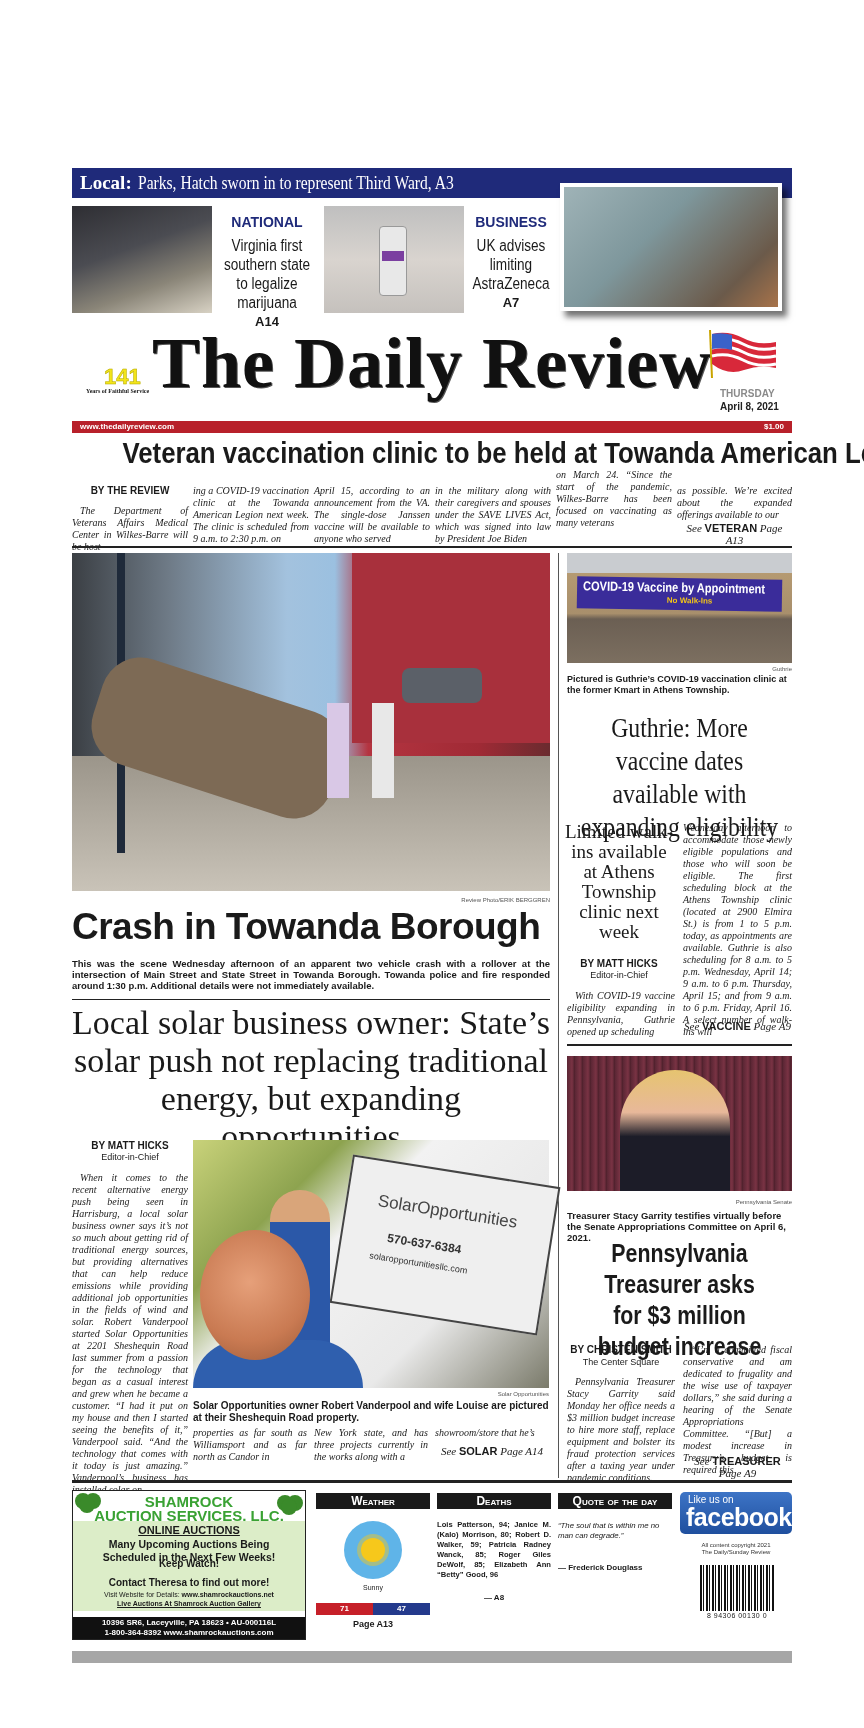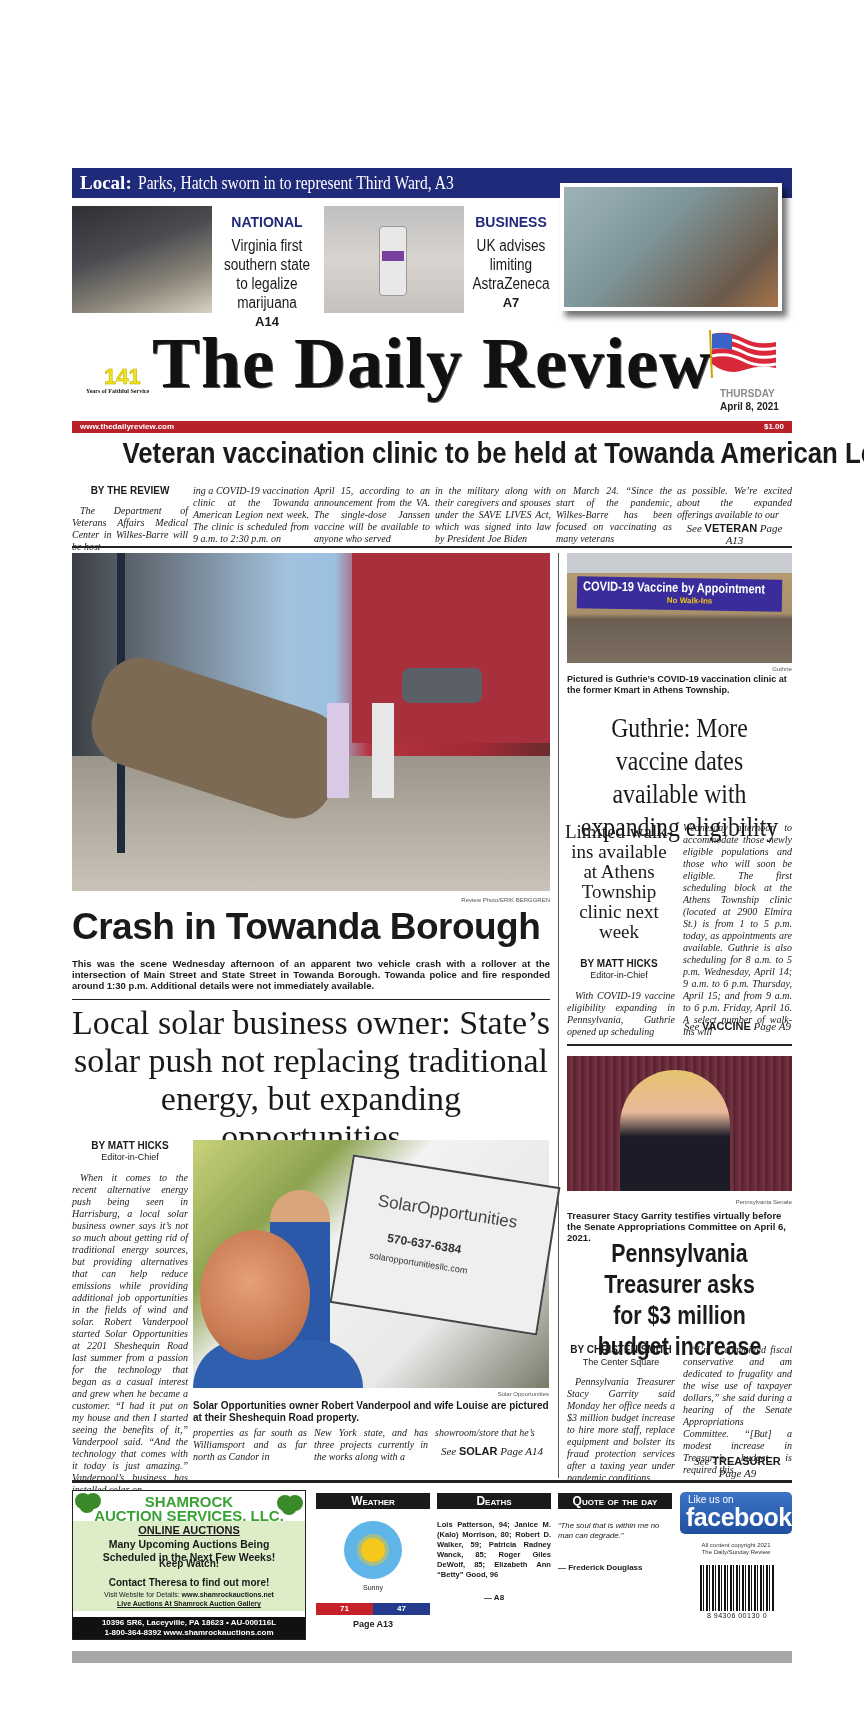--- a/index.html
+++ b/index.html
@@ -137,21 +137,21 @@
   <span style="left:8px;">www.thedailyreview.com</span>
   <span style="right:8px;padding-left:24px;">$1.00</span>
 </div>
 
 <div class="abs vet-hed">Veteran vaccination clinic to be held at Towanda American Legion</div>
 <div class="abs byline" style="left:76px; top:485px; width:108px;">BY THE REVIEW</div>
 <div class="abs col" style="left:72px; top:505px; width:116px; text-indent:8px;">The Department of Veterans Affairs Medical Center in Wilkes-Barre will be host-</div>
 <div class="abs col" style="left:193px; top:485px; width:116px;">ing a COVID-19 vaccination clinic at the Towanda American Legion next week. The clinic is scheduled from 9 a.m. to 2:30 p.m. on</div>
 <div class="abs col" style="left:314px; top:485px; width:116px;">April 15, according to an announcement from the VA. The single-dose Janssen vaccine will be available to anyone who served</div>
 <div class="abs col" style="left:435px; top:485px; width:116px;">in the military along with their caregivers and spouses under the SAVE LIVES Act, which was signed into law by President Joe Biden</div>
-<div class="abs col" style="left:556px; top:485px; width:116px;">on March 24. “Since the start of the pandemic, Wilkes-Barre has been focused on vaccinating as many veterans</div>
+<div class="abs col" style="left:556px; top:469px; width:116px;">on March 24. “Since the start of the pandemic, Wilkes-Barre has been focused on vaccinating as many veterans</div>
 <div class="abs col" style="left:677px; top:485px; width:115px;">as possible. We’re excited about the expanded offerings available to our</div>
 <div class="abs jump" style="left:677px; top:522px; width:115px;">
   <span>See</span>
   <b>VETERAN</b>
   <span>Page A13</span>
 </div>
 
 <div class="rule" style="left:72px; top:546px; width:720px; height:2px;"></div>
 <div class="rule" style="left:558px; top:553px; width:1px; height:925px; background:#555;"></div>
 

